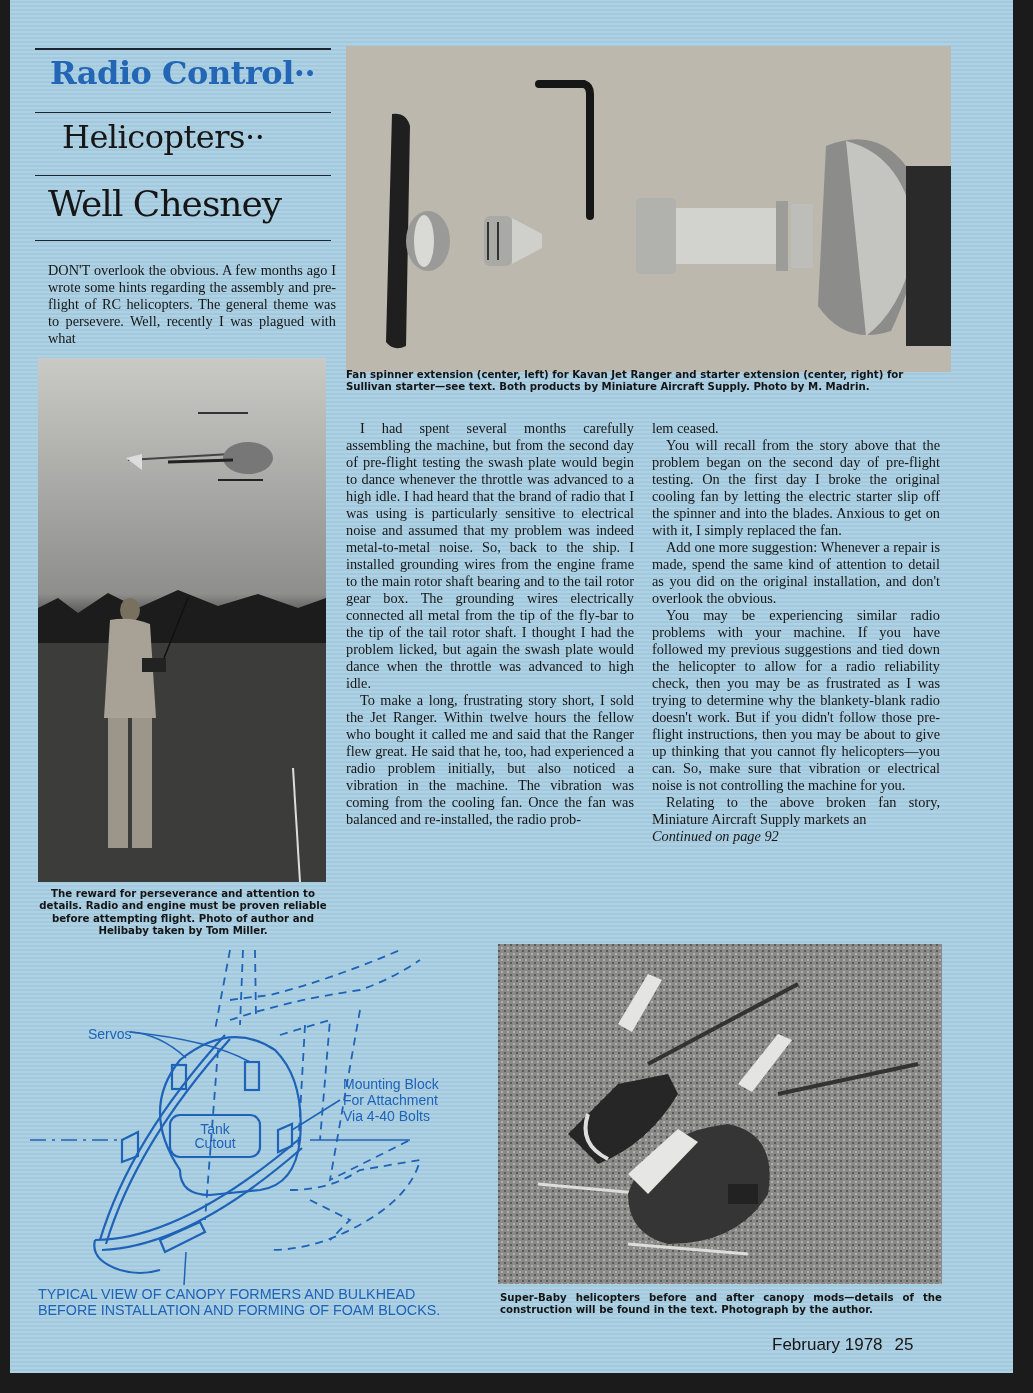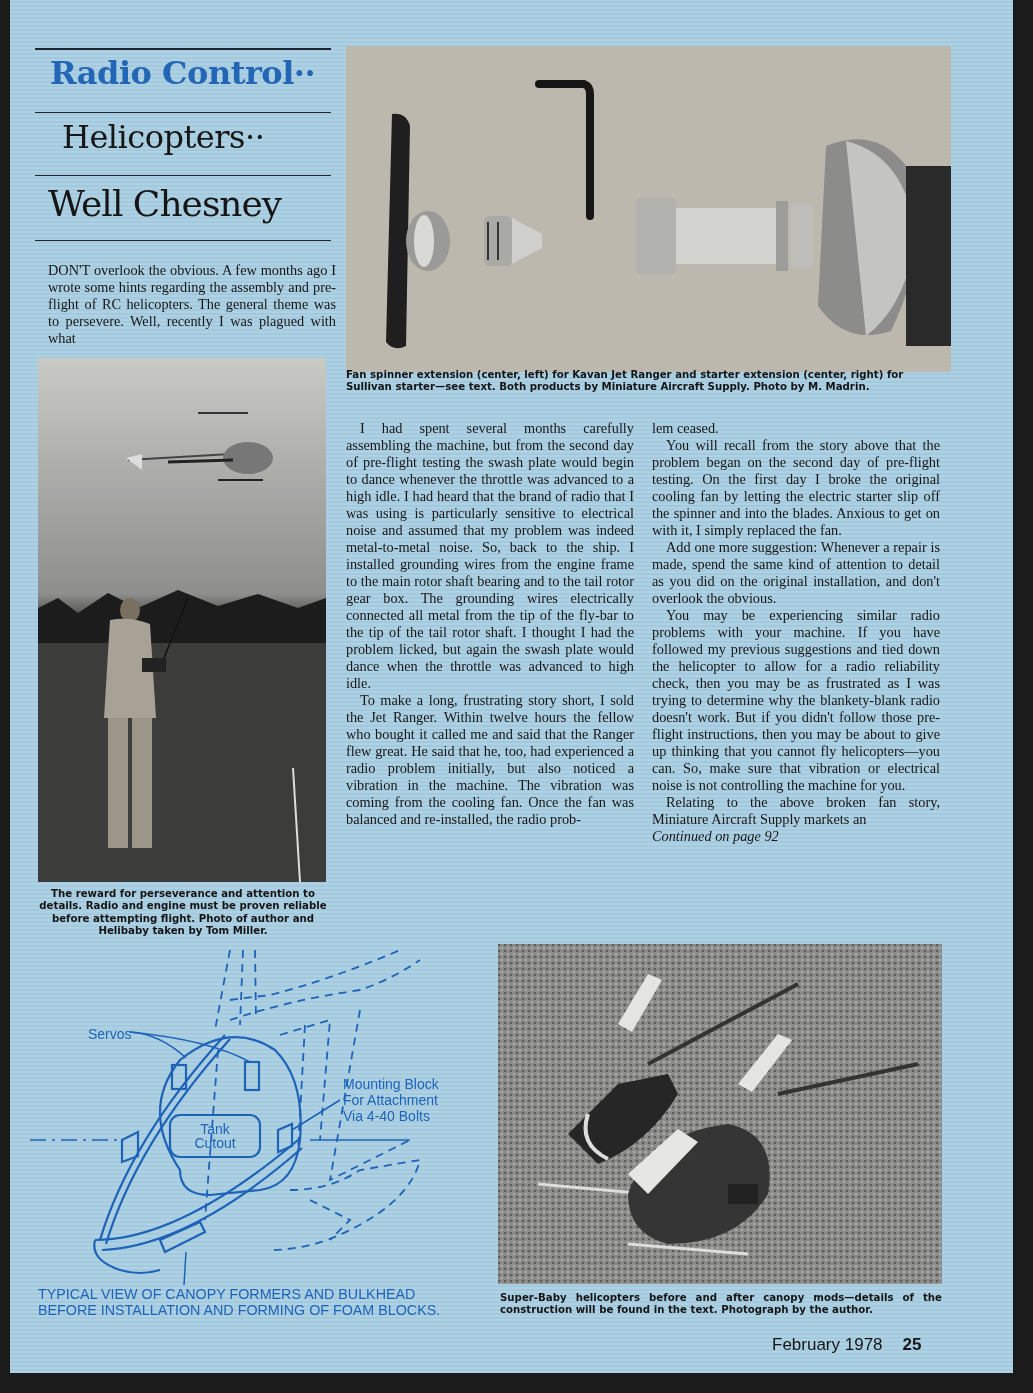--- a/index.html
+++ b/index.html
@@ -24,21 +24,21 @@
   .photo-top{left:346px;top:46px;width:605px;height:326px;background:#b9b5ac;}
   .photo-left{left:38px;top:358px;width:288px;height:524px;background:#4a4a4a;}
   .photo-bottom{left:498px;top:944px;width:444px;height:340px;background:#7a7a7a;}
   .cap-top{position:absolute;left:346px;top:369px;width:605px;}
   .cap-left{position:absolute;left:38px;top:888px;width:290px;}
   .cap-bottom{position:absolute;left:500px;top:1292px;width:442px;text-align:justify;}
   .diagram{position:absolute;left:30px;top:940px;width:460px;height:345px;}
   .diag-label{position:absolute;font-family:"Liberation Sans",sans-serif;color:#1e63b8;font-size:14px;line-height:16px;}
   .diag-caption{position:absolute;left:38px;top:1286px;width:440px;font-family:"Liberation Sans",sans-serif;font-size:14.3px;line-height:16px;color:#1e63b8;}
   .footer{position:absolute;left:772px;top:1335px;font-family:"Liberation Sans",sans-serif;font-size:17px;color:#161616;white-space:nowrap;}
-  .footer .pg{margin-left:20px;font-weight:bold;}
+  .footer .pg{margin-left:12px;font-weight:normal;}
 </style>
 </head>
 <body>
 
 <div class="page">
 
   <div class="rule" style="left:25px;top:48px;width:296px;"></div>
   <div class="head1">Radio Control··</div>
   <div class="rule" style="left:25px;top:112px;width:296px;height:1px;"></div>
   <div class="head2">Helicopters··</div>

